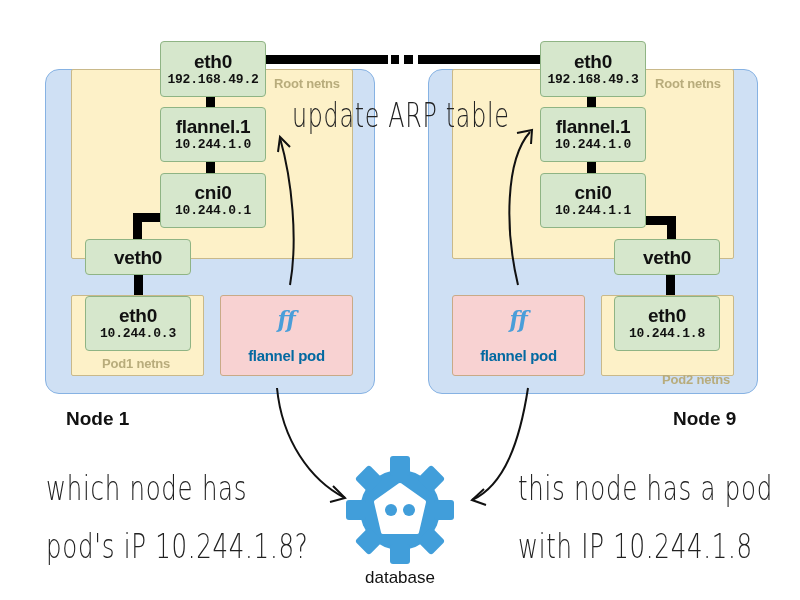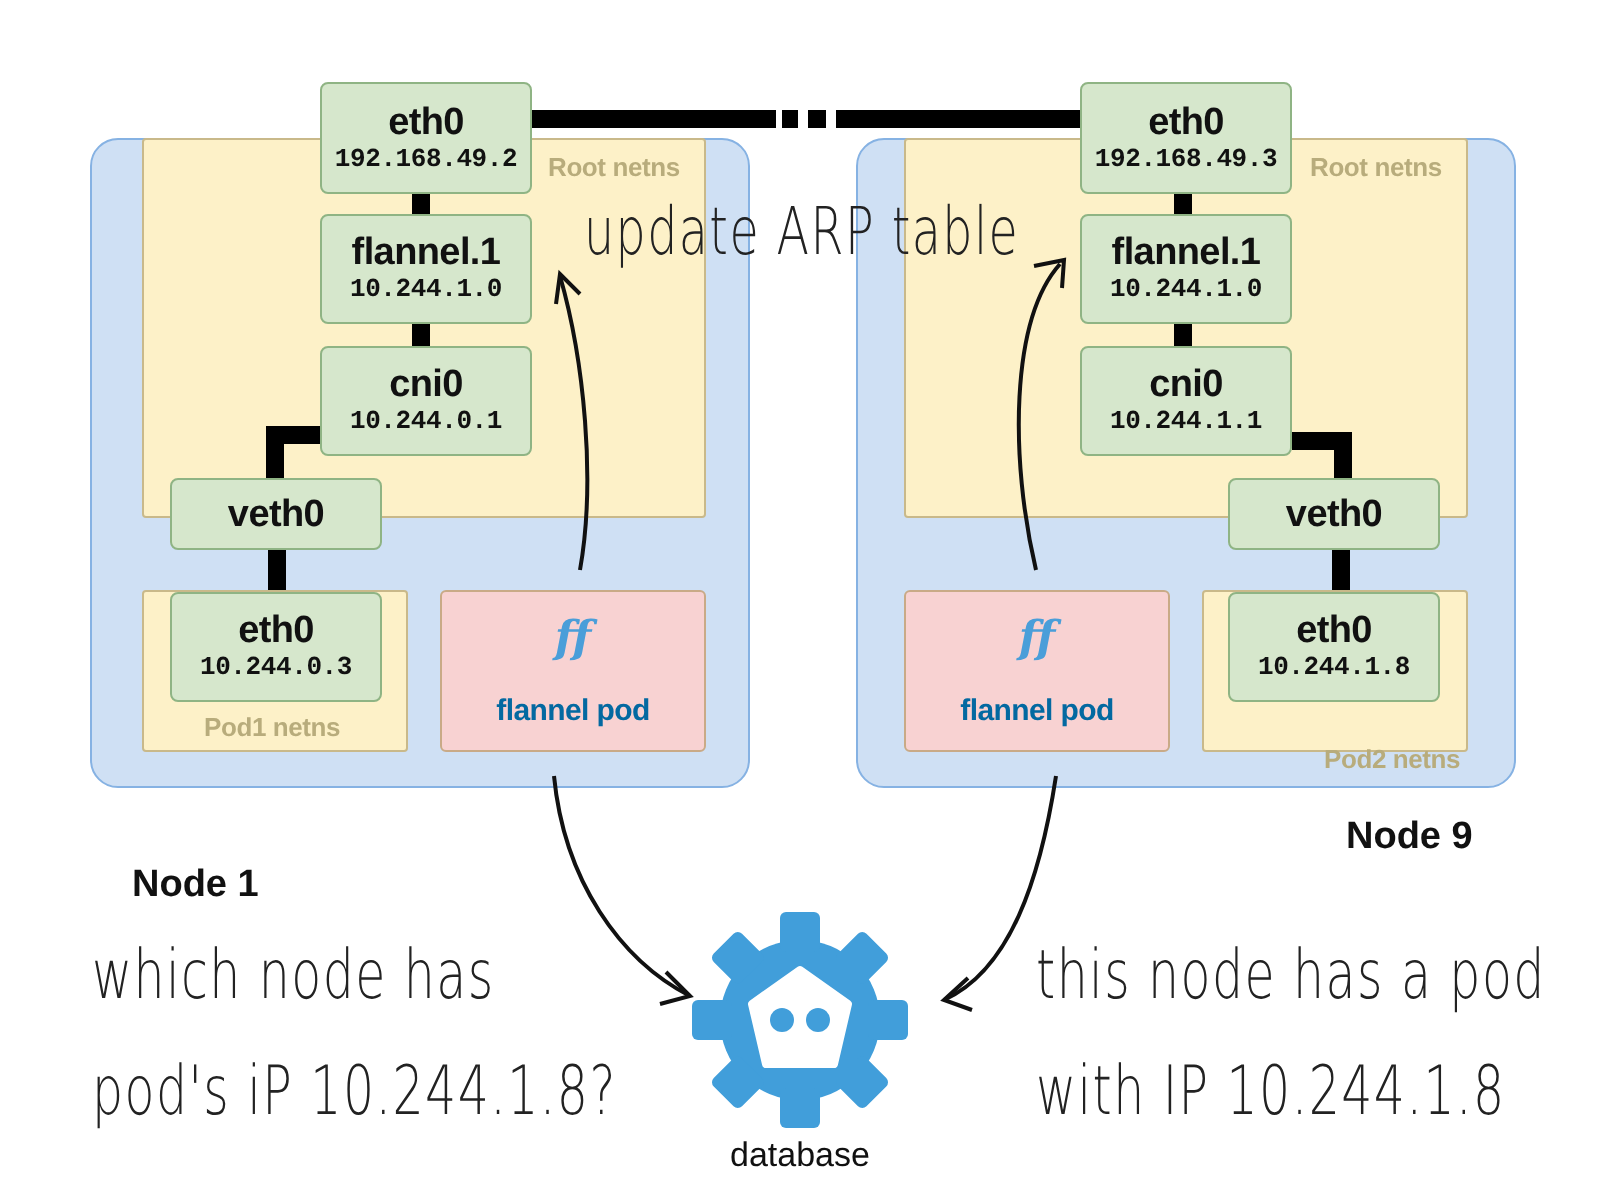--- a/index.html
+++ b/index.html
@@ -57,21 +57,21 @@
 <div class="abs iface" style="left:85px;top:296px;width:106px;height:55px;">
   <span class="name">eth0</span>
   <span class="ip">10.244.0.3</span>
 </div>
 <div class="abs netns-label" style="left:102px;top:356px;">Pod1 netns</div>
 
 <div class="abs flpod" style="left:220px;top:295px;width:133px;height:81px;">
   <span class="logo">ff</span>
   <span class="lbl">flannel pod</span>
 </div>
-<div class="abs node-title" style="left:66px;top:432px;">Node 1</div>
+<div class="abs node-title" style="left:66px;top:408px;">Node 1</div>
 
 <div class="abs node" style="left:428px;top:69px;width:330px;height:325px;"></div>
 <div class="abs netns" style="left:452px;top:69px;width:282px;height:190px;"></div>
 <div class="abs netns-label" style="left:655px;top:76px;">Root netns</div>
 
 <div class="abs wire" style="left:587px;top:95px;width:9px;height:14px;"></div>
 <div class="abs wire" style="left:587px;top:160px;width:9px;height:14px;"></div>
 <div class="abs wire" style="left:646px;top:216px;width:30px;height:9px;"></div>
 <div class="abs wire" style="left:667px;top:216px;width:9px;height:26px;"></div>
 <div class="abs wire" style="left:666px;top:274px;width:9px;height:24px;"></div>

